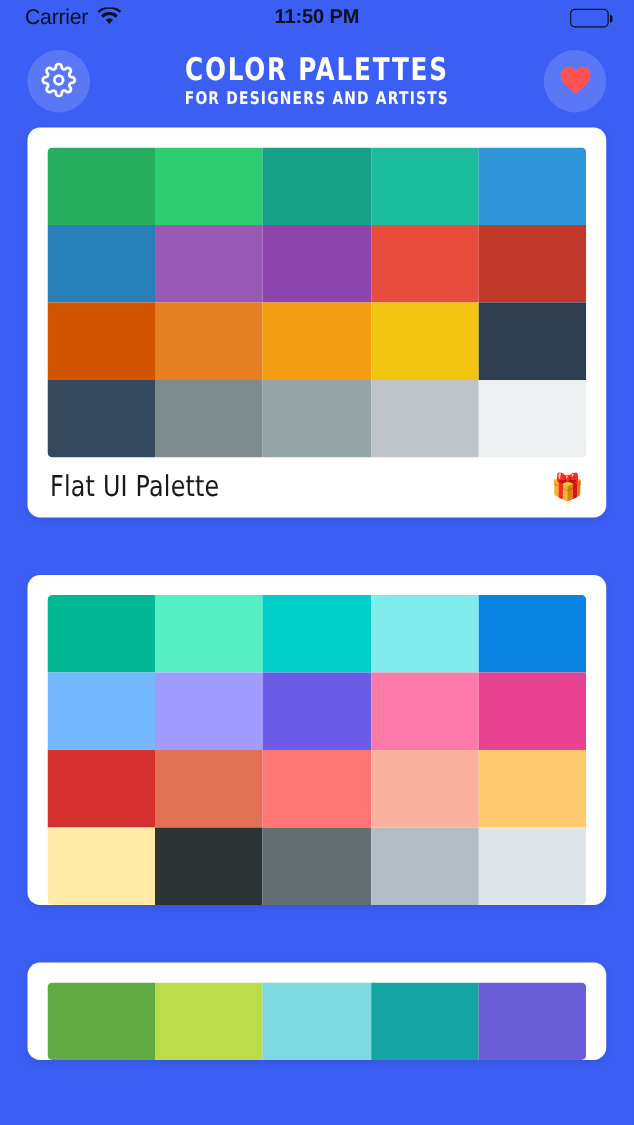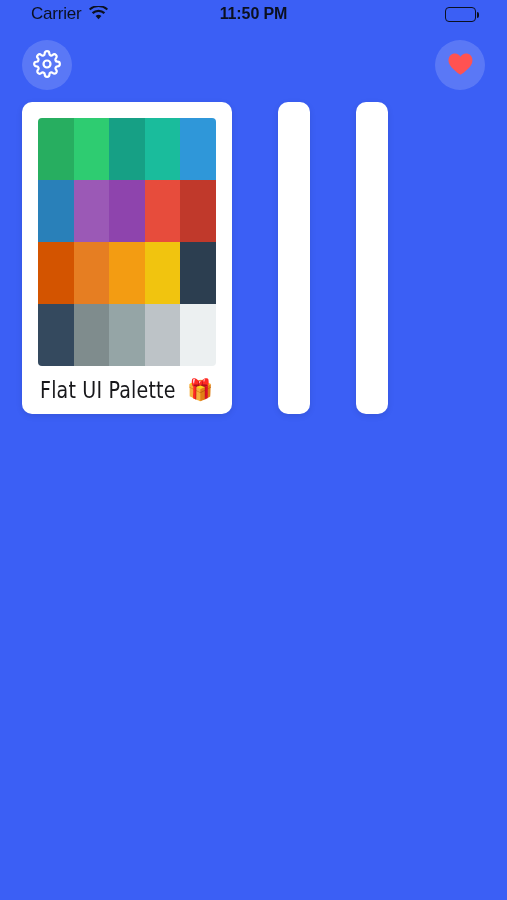--- a/index.html
+++ b/index.html
@@ -23,21 +23,21 @@
     background: #3b5ff5;
     overflow: hidden;
   }
 
   
   .statusbar {
     position: relative;
     height: 28px;
     display: flex;
     align-items: center;
-    padding: 0 31px;
+    padding: 0 20px;
   }
   .sb-left {
     display: flex;
     align-items: center;
     gap: 7px;
   }
   .sb-carrier {
     font-family: "Liberation Sans", sans-serif;
     font-size: 17px;
     color: #0b1020;
@@ -130,21 +130,21 @@
     letter-spacing: 1.1px;
     text-transform: uppercase;
     transform: scaleX(0.88);
     margin-top: 2px;
   }
 
   
   .list {
     padding: 0 22px;
     display: flex;
-    flex-direction: row;
+    flex-direction: column;
     gap: 46px;
   }
   .card {
     background: #ffffff;
     border-radius: 10px;
     padding: 16px 16px 0 16px;
     box-shadow: 0 2px 6px rgba(0,0,0,0.10);
   }
   .swatch-grid {
     display: flex;
@@ -210,20 +210,24 @@
   <div class="header">
     <button class="round-btn">
       <span>
         <svg width="28" height="28" viewBox="0 0 24 24" fill="none" stroke="#ffffff" stroke-width="1.9" stroke-linecap="round" stroke-linejoin="round">
           <circle cx="12" cy="12" r="3"></circle>
           <path d="M19.4 15a1.65 1.65 0 0 0 .33 1.82l.06.06a2 2 0 1 1-2.83 2.83l-.06-.06a1.65 1.65 0 0 0-1.82-.33 1.65 1.65 0 0 0-1 1.51V21a2 2 0 1 1-4 0v-.09A1.65 1.65 0 0 0 9 19.4a1.65 1.65 0 0 0-1.82.33l-.06.06a2 2 0 1 1-2.83-2.83l.06-.06a1.65 1.65 0 0 0 .33-1.82 1.65 1.65 0 0 0-1.51-1H3a2 2 0 1 1 0-4h.09A1.65 1.65 0 0 0 4.6 9a1.65 1.65 0 0 0-.33-1.82l-.06-.06a2 2 0 1 1 2.83-2.83l.06.06a1.65 1.65 0 0 0 1.82.33H9a1.65 1.65 0 0 0 1-1.51V3a2 2 0 1 1 4 0v.09a1.65 1.65 0 0 0 1 1.51 1.65 1.65 0 0 0 1.82-.33l.06-.06a2 2 0 1 1 2.83 2.83l-.06.06a1.65 1.65 0 0 0-.33 1.82V9a1.65 1.65 0 0 0 1.51 1H21a2 2 0 1 1 0 4h-.09a1.65 1.65 0 0 0-1.51 1z"></path>
         </svg>
       </span>
     </button>
 
+    <div class="titles">
+      <div class="title-main">COLOR PALETTES</div>
+      <div class="title-sub">FOR DESIGNERS AND ARTISTS</div>
+    </div>
 
     <button class="round-btn">
       <span>
         <svg width="27" height="25" viewBox="0 0 24 22">
           <path d="M12 21s-8.5-5.4-10.2-10.3C.4 7 2.3 3 6.1 2.2 8.6 1.7 10.9 3 12 4.9 13.1 3 15.4 1.7 17.9 2.2c3.8.8 5.7 4.8 4.3 8.5C20.5 15.6 12 21 12 21z" fill="#ff5252"></path>
         </svg>
       </span>
     </button>
   </div>
 

